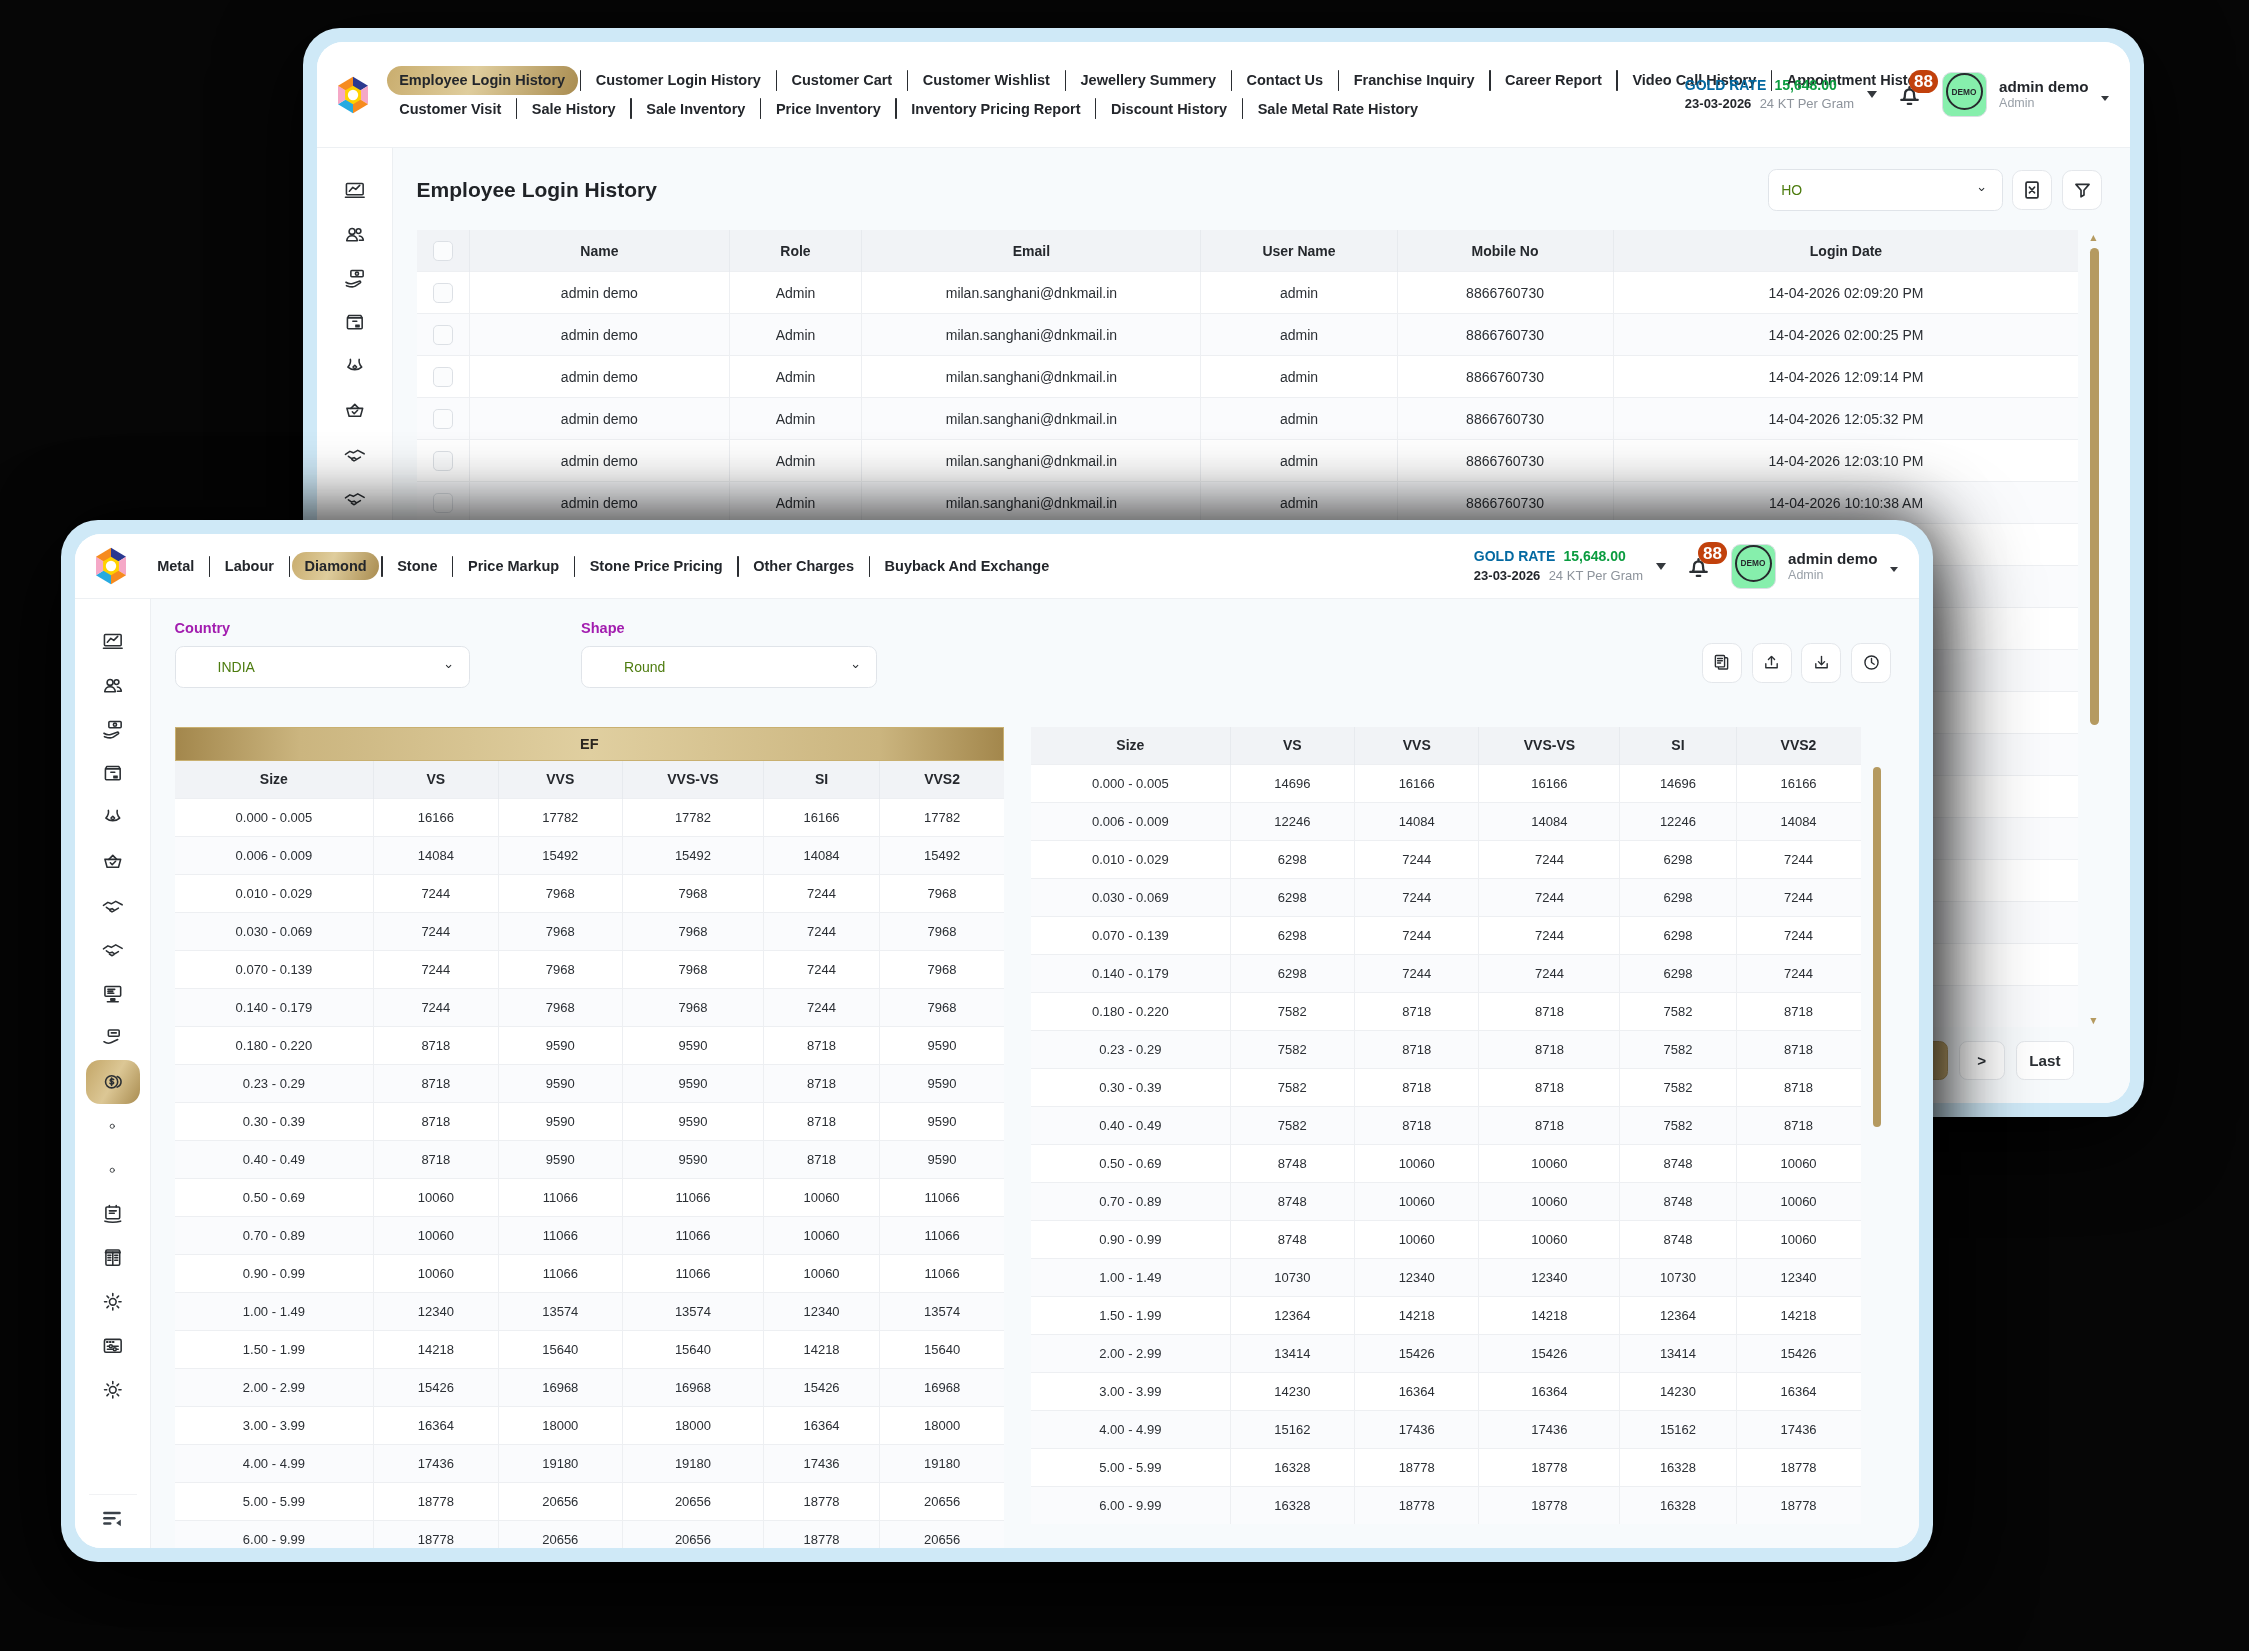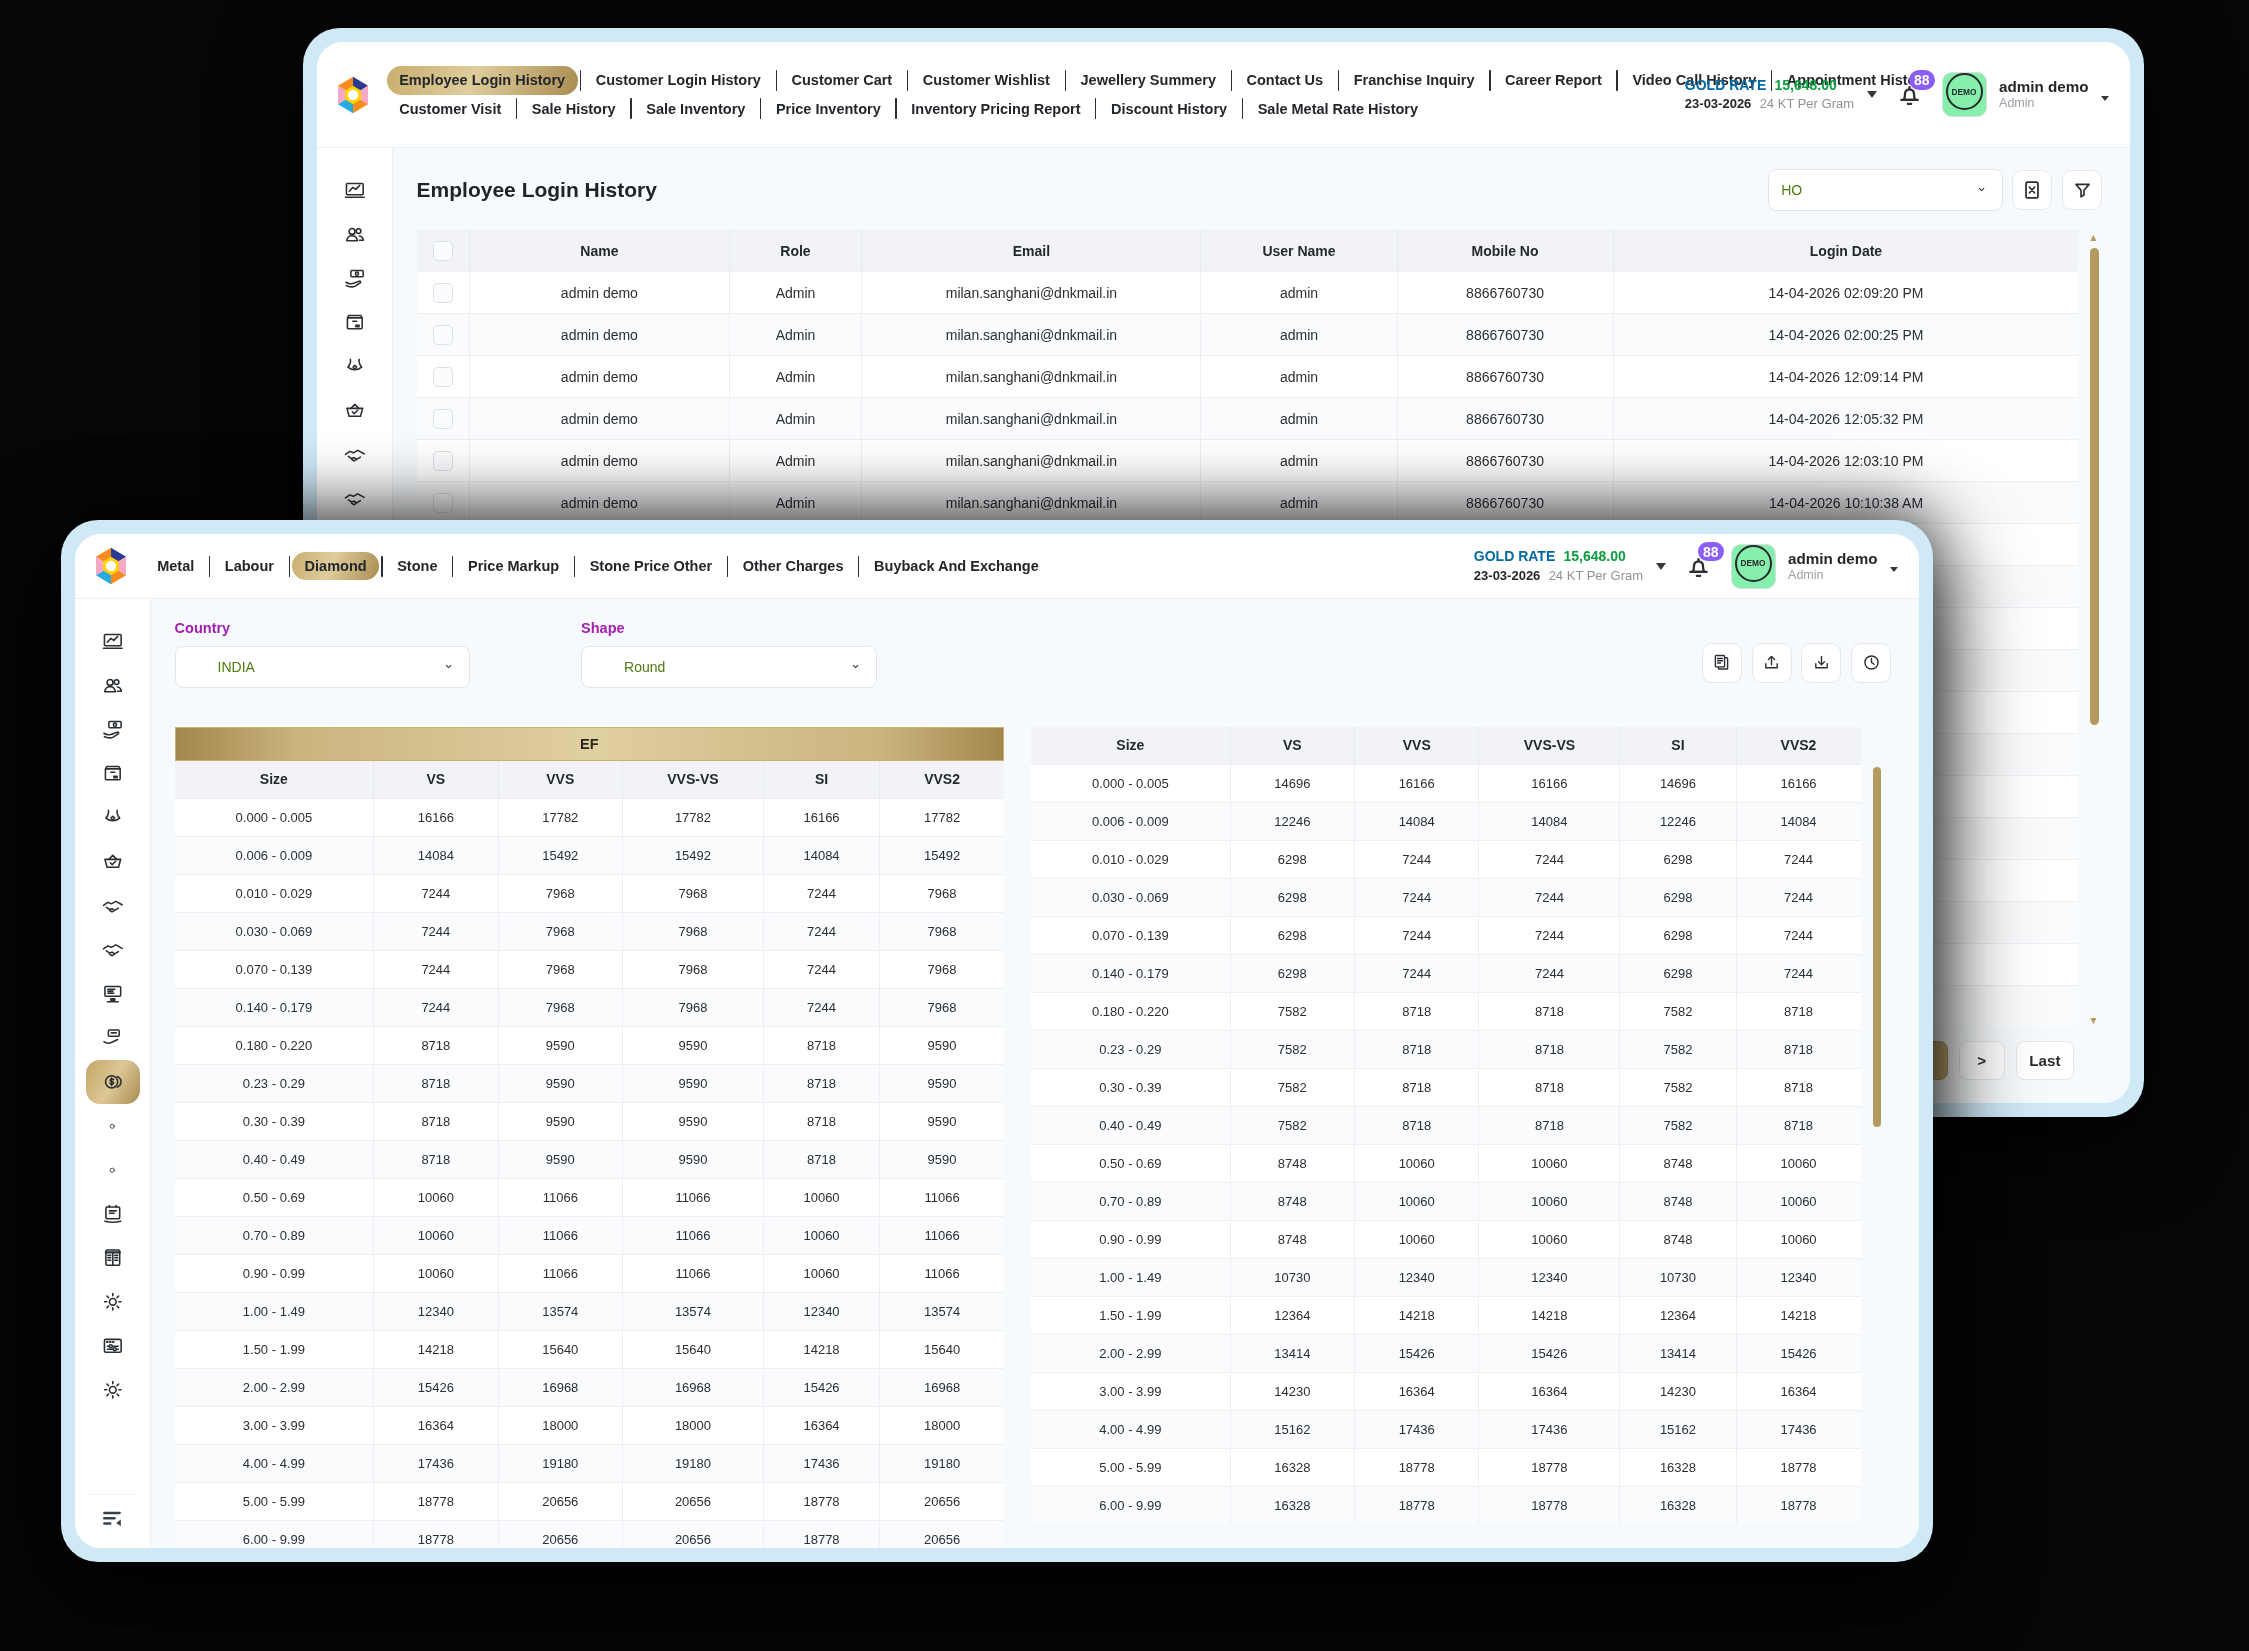--- a/index.html
+++ b/index.html
@@ -34,21 +34,21 @@
   .goldrate{line-height:1.4;white-space:nowrap;}
   .gr-top,.gr-bottom{display:flex;gap:8.3px;align-items:baseline;}
   .gr-label{font-weight:bold;font-size:14px;color:#0369a1;}
   .gr-value{font-weight:bold;font-size:14px;color:#0a9c3f;}
   .gr-date{font-weight:bold;font-size:13px;color:#23262b;}
   .gr-unit{font-size:13px;color:#8d939b;}
   .caret{width:0;height:0;border-left:5.5px solid transparent;border-right:5.5px solid transparent;
     border-top:7px solid #34383d;align-self:center;cursor:pointer;}
   .caret.small{border-left-width:4.2px;border-right-width:4.2px;border-top-width:5.5px;margin-top:7px;}
   .bellwrap{position:relative;margin:0 5.5px;cursor:pointer;}
-  .badge{position:absolute;top:-9.7px;left:14px;background:#8b5cf6;color:#fff;font-size:14px;
+  .badge{position:absolute;top:-9.7px;left:14px;background:#c2410c;color:#fff;font-size:17px;
     font-weight:bold;border-radius:692px;padding:2.8px 5.5px;line-height:1;}
   .avatar{width:43px;height:43px;border:1.4px solid #dadee3;border-radius:9.7px;display:flex;
     align-items:flex-start;justify-content:center;background:#86efac;cursor:pointer;}
   .avatar-inner{width:33px;height:33px;border:2.1px solid #26292d;border-radius:50%;display:flex;
     align-items:center;justify-content:center;font-size:8.3px;font-weight:bold;color:#26292d;}
   .userblock{line-height:1.25;cursor:pointer;}
   .user-name{font-size:15.2px;font-weight:bold;color:#23262b;}
   .user-role{font-size:12.5px;color:#99a0a8;}
 
   
@@ -677,21 +677,21 @@
             <span class="tab">Metal</span>
             <span class="tabsep"></span>
             <span class="tab">Labour</span>
             <span class="tabsep"></span>
             <span class="tab active">Diamond</span>
             <span class="tabsep"></span>
             <span class="tab">Stone</span>
             <span class="tabsep"></span>
             <span class="tab">Price Markup</span>
             <span class="tabsep"></span>
-            <span class="tab">Stone Price Other</span>
+            <span class="tab">Stone Price Pricing</span>
             <span class="tabsep"></span>
             <span class="tab">Other Charges</span>
             <span class="tabsep"></span>
             <span class="tab">Buyback And Exchange</span>
           </div>
       </nav>
       <div class="hdr-right">
         <div class="goldrate">
           <div class="gr-top">
             <span class="gr-label">GOLD RATE</span>

